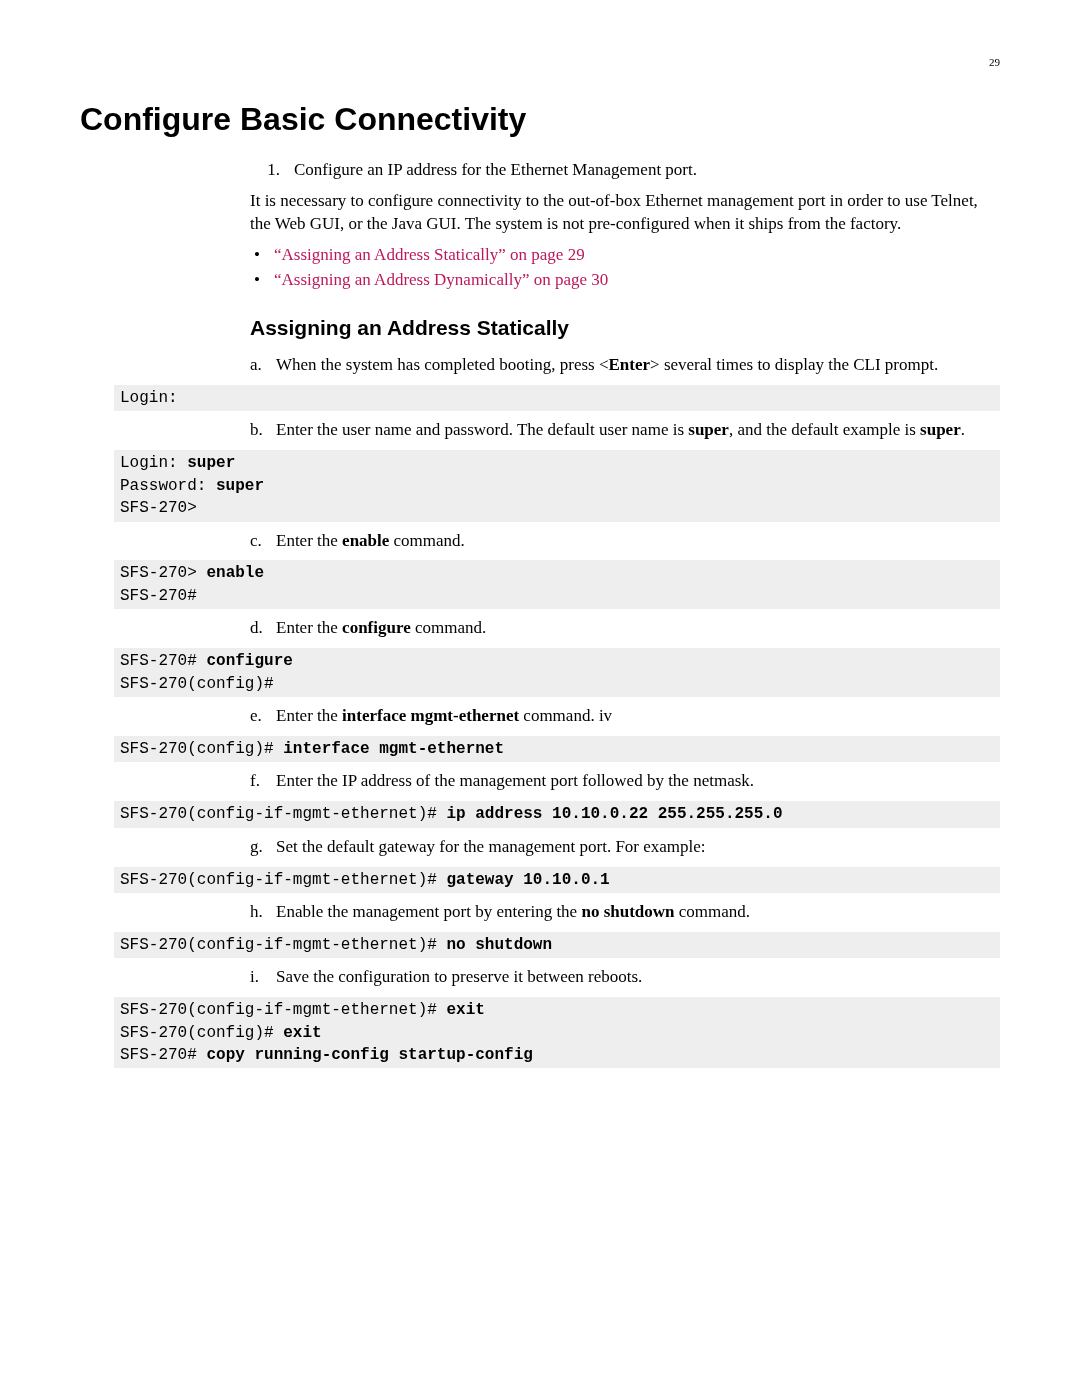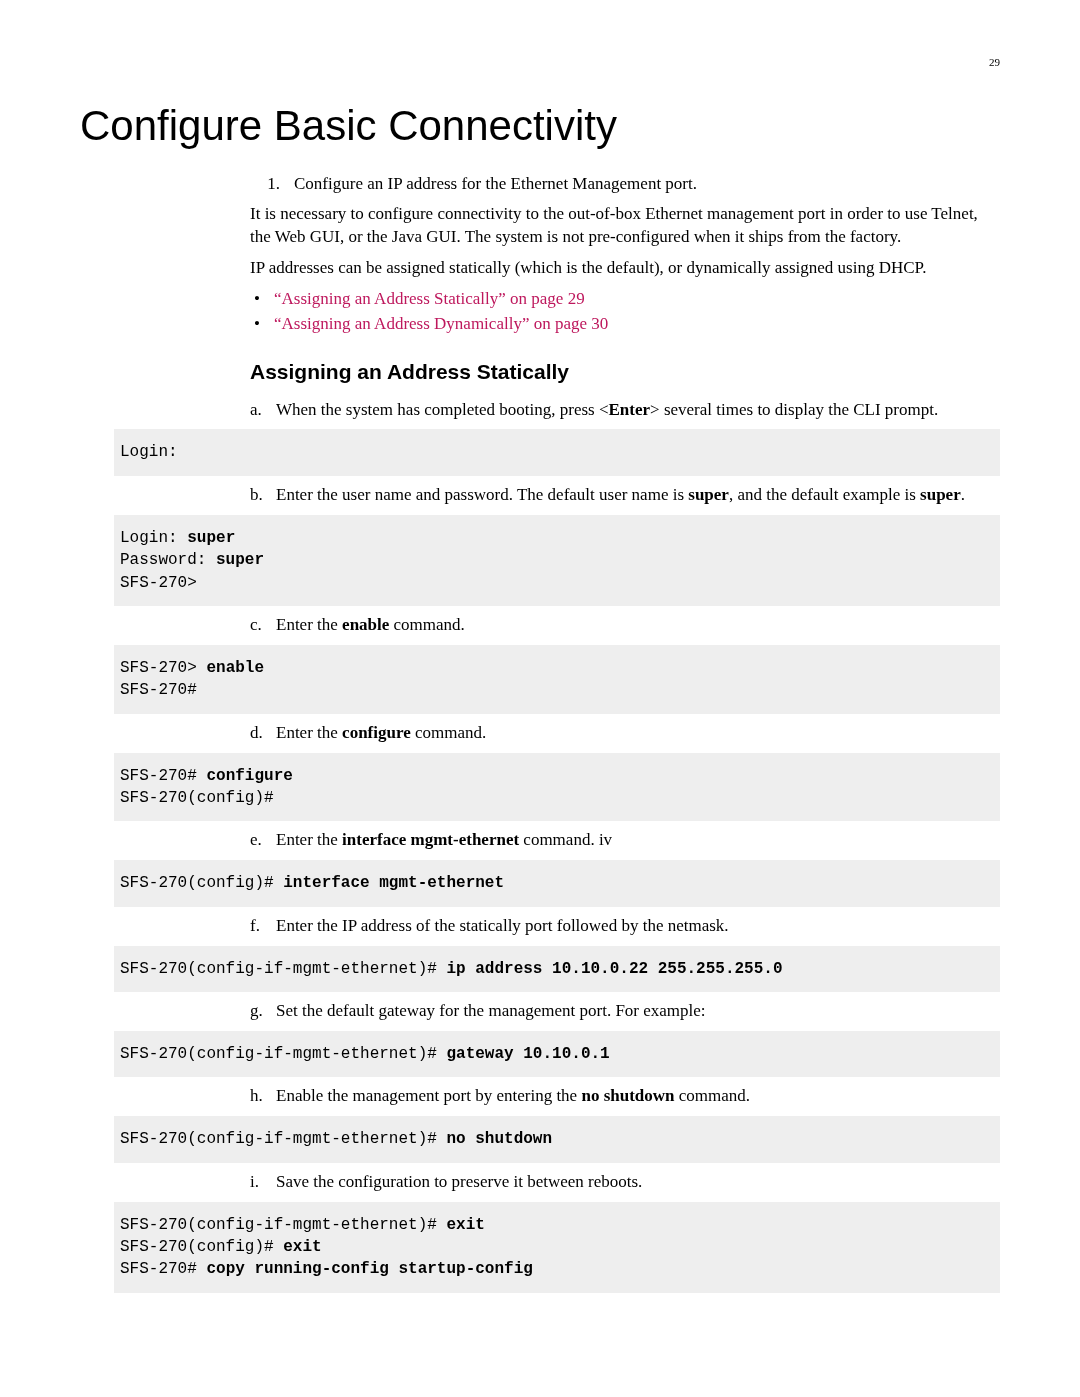--- a/index.html
+++ b/index.html
@@ -13,22 +13,22 @@
     background: #fff;
     line-height: 1.35;
   }
   .page-number {
     text-align: right;
     font-size: 11px;
     margin-bottom: 28px;
   }
   h1.main-title {
     font-family: Arial, Helvetica, sans-serif;
-    font-weight: normal;
-    font-size: 42px;
+    font-weight: bold;
+    font-size: 32px;
     margin: 0 0 18px 0;
   }
   .indent-block {
     margin-left: 170px;
   }
   ol.main-list {
     list-style: none;
     margin: 0;
     padding: 0;
   }
@@ -89,21 +89,21 @@
     width: 26px;
     flex-shrink: 0;
   }
   ol.alpha-list > li .body {
     flex: 1;
   }
   .codeblock {
     font-family: "Courier New", Courier, monospace;
     font-size: 16px;
     background: #eeeeee;
-    padding: 12px 6px;
+    padding: 2px 6px;
     margin: 8px 0 8px 34px;
     white-space: pre-wrap;
     line-height: 1.4;
   }
   .b { font-weight: bold; }
 </style>
 </head>
 <body>
 
 <div class="page-number">29</div>
@@ -111,21 +111,20 @@
 <h1 class="main-title">Configure Basic Connectivity</h1>
 
 <div class="indent-block">
   <ol class="main-list">
     <li>
       <div class="num-row">
         <div class="num-lbl">1.</div>
         <div class="num-body">Configure an IP address for the Ethernet Management port.</div>
       </div>
       <div class="para para-indent">It is necessary to configure connectivity to the out-of-box Ethernet management port in order to use Telnet, the Web GUI, or the Java GUI. The system is not pre-configured when it ships from the factory.</div>
-      <div class="para para-indent">IP addresses can be assigned statically (which is the default), or dynamically assigned using DHCP.</div>
       <ul class="bullets para-indent">
         <li>
           <span class="dot">•</span>
           <a href="#" class="xref">“Assigning an Address Statically” on page 29</a>
         </li>
         <li>
           <span class="dot">•</span>
           <a href="#" class="xref">“Assigning an Address Dynamically” on page 30</a>
         </li>
       </ul>
@@ -199,21 +198,21 @@
     </li>
   </ol>
 </div>
 
 <div class="codeblock"><span>SFS-270(config)# </span><span class="b">interface mgmt-ethernet</span></div>
 
 <div class="indent-block">
   <ol class="alpha-list">
     <li>
       <span class="alpha">f.</span>
-      <span class="body">Enter the IP address of the statically port followed by the netmask.</span>
+      <span class="body">Enter the IP address of the management port followed by the netmask.</span>
     </li>
   </ol>
 </div>
 
 <div class="codeblock"><span>SFS-270(config-if-mgmt-ethernet)# </span><span class="b">ip address 10.10.0.22 255.255.255.0</span></div>
 
 <div class="indent-block">
   <ol class="alpha-list">
     <li>
       <span class="alpha">g.</span>

